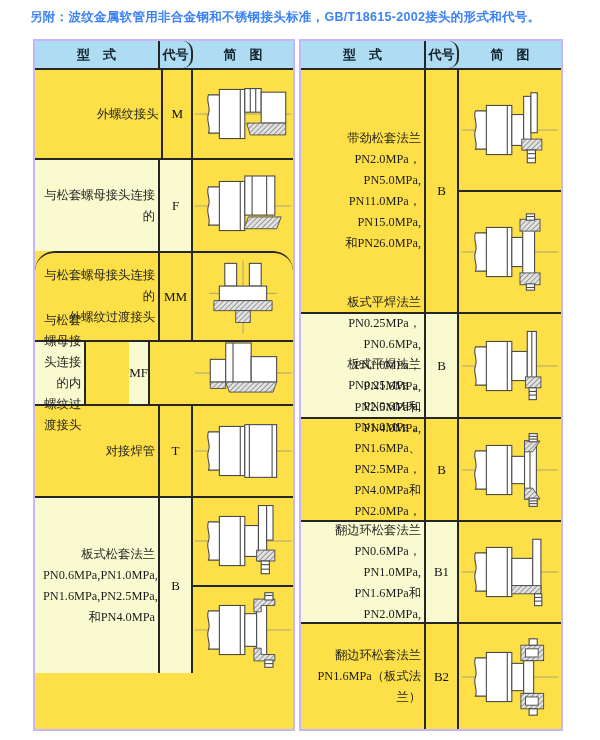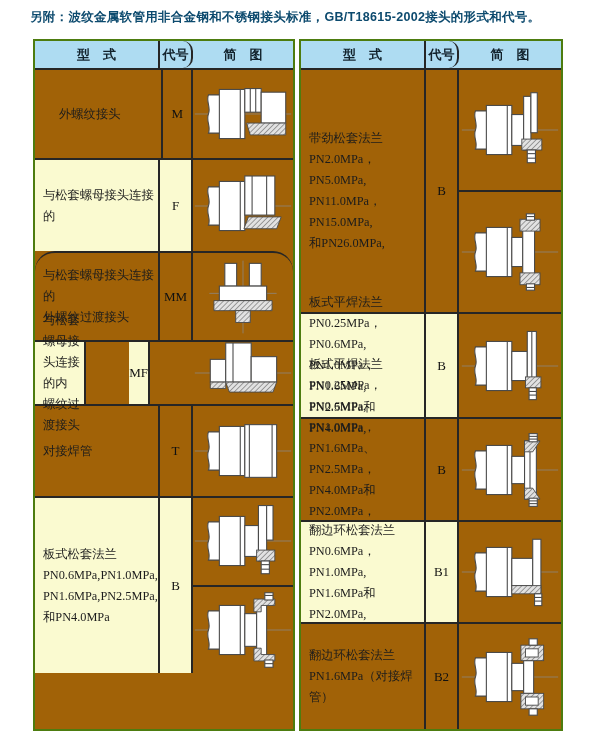--- a/index.html
+++ b/index.html
@@ -2,24 +2,24 @@
 <html><head>
 <meta charset="utf-8">
 <style>
   html,body{margin:0;padding:0;}
   body{
     width:600px;height:740px;background:#ffffff;position:relative;
     font-family:"Liberation Sans",sans-serif;color:#1a1a1a;overflow:hidden;
   }
   .note{
     position:absolute;left:30px;top:9px;width:560px;
-    font-size:12.5px;font-weight:600;letter-spacing:.3px;color:#0c4a6e;
+    font-size:12.5px;font-weight:600;letter-spacing:.3px;color:#3b82f6;
   }
   .tables{position:absolute;left:33px;top:39px;display:flex;gap:4px;}
-  .tbl{border:2px solid #4d7c0f;background:#a16207;box-sizing:border-box;}
+  .tbl{border:2px solid #c4b5fd;background:#fde047;box-sizing:border-box;text-align:right;}
   .tbl-left{width:262px;}
   .tbl-right{width:264px;}
   .hdr{display:flex;height:27px;background:#aedcf2;border-bottom:2px solid #262626;}
   .hc{display:flex;align-items:center;justify-content:center;
       font-size:13px;font-weight:bold;color:#12222c;box-sizing:border-box;}
   .h-type{width:125px;border-right:2px solid #262626;}
   .h-code{width:33px;border-right:2px solid #262626;border-radius:10px;}
   .h-sketch{flex:1;}
   .row{display:flex;box-sizing:border-box;}
   .row + .row{border-top:2px solid #262626;}
@@ -338,21 +338,21 @@
                 <rect x="82" y="66" width="8" height="13" stroke="#4a4a4a" stroke-width="1.2" fill="#ffffff"></rect>
                 <line x1="82" y1="70" x2="90" y2="70" stroke="#4a4a4a" stroke-width="1.2" fill="none"></line>
                 <line x1="82" y1="74" x2="90" y2="74" stroke="#4a4a4a" stroke-width="1.2" fill="none"></line>
               </svg>
             </div>
           </div>
         </div>
         <div class="row" style="height: 107px;">
           <div class="cell c-type">
             <div>翻边环松套法兰</div>
-            <div>PN1.6MPa（对接焊管）</div>
+            <div>PN1.6MPa（板式法兰）</div>
           </div>
           <div class="cell c-code">B2</div>
           <div class="cell c-sketch">
             <div class="dia">
               <svg viewBox="0 0 110 84">
                 <line x1="2" y1="42" x2="108" y2="42" stroke="#8a8a8a" stroke-width="0.8"></line>
                 <path d="M30,21 L17,21 C14,28 20,35 17,42 C14,49 20,56 17,63 L30,63" stroke="#4a4a4a" stroke-width="1.2" fill="#ffffff"></path>
                 <rect x="29" y="15" width="28" height="54" stroke="#4a4a4a" stroke-width="1.2" fill="#ffffff"></rect>
                 <line x1="52" y1="15" x2="52" y2="69" stroke="#4a4a4a" stroke-width="1.2" fill="none"></line>
                 <rect x="57" y="27" width="13" height="30" stroke="#4a4a4a" stroke-width="1.2" fill="#ffffff"></rect>

